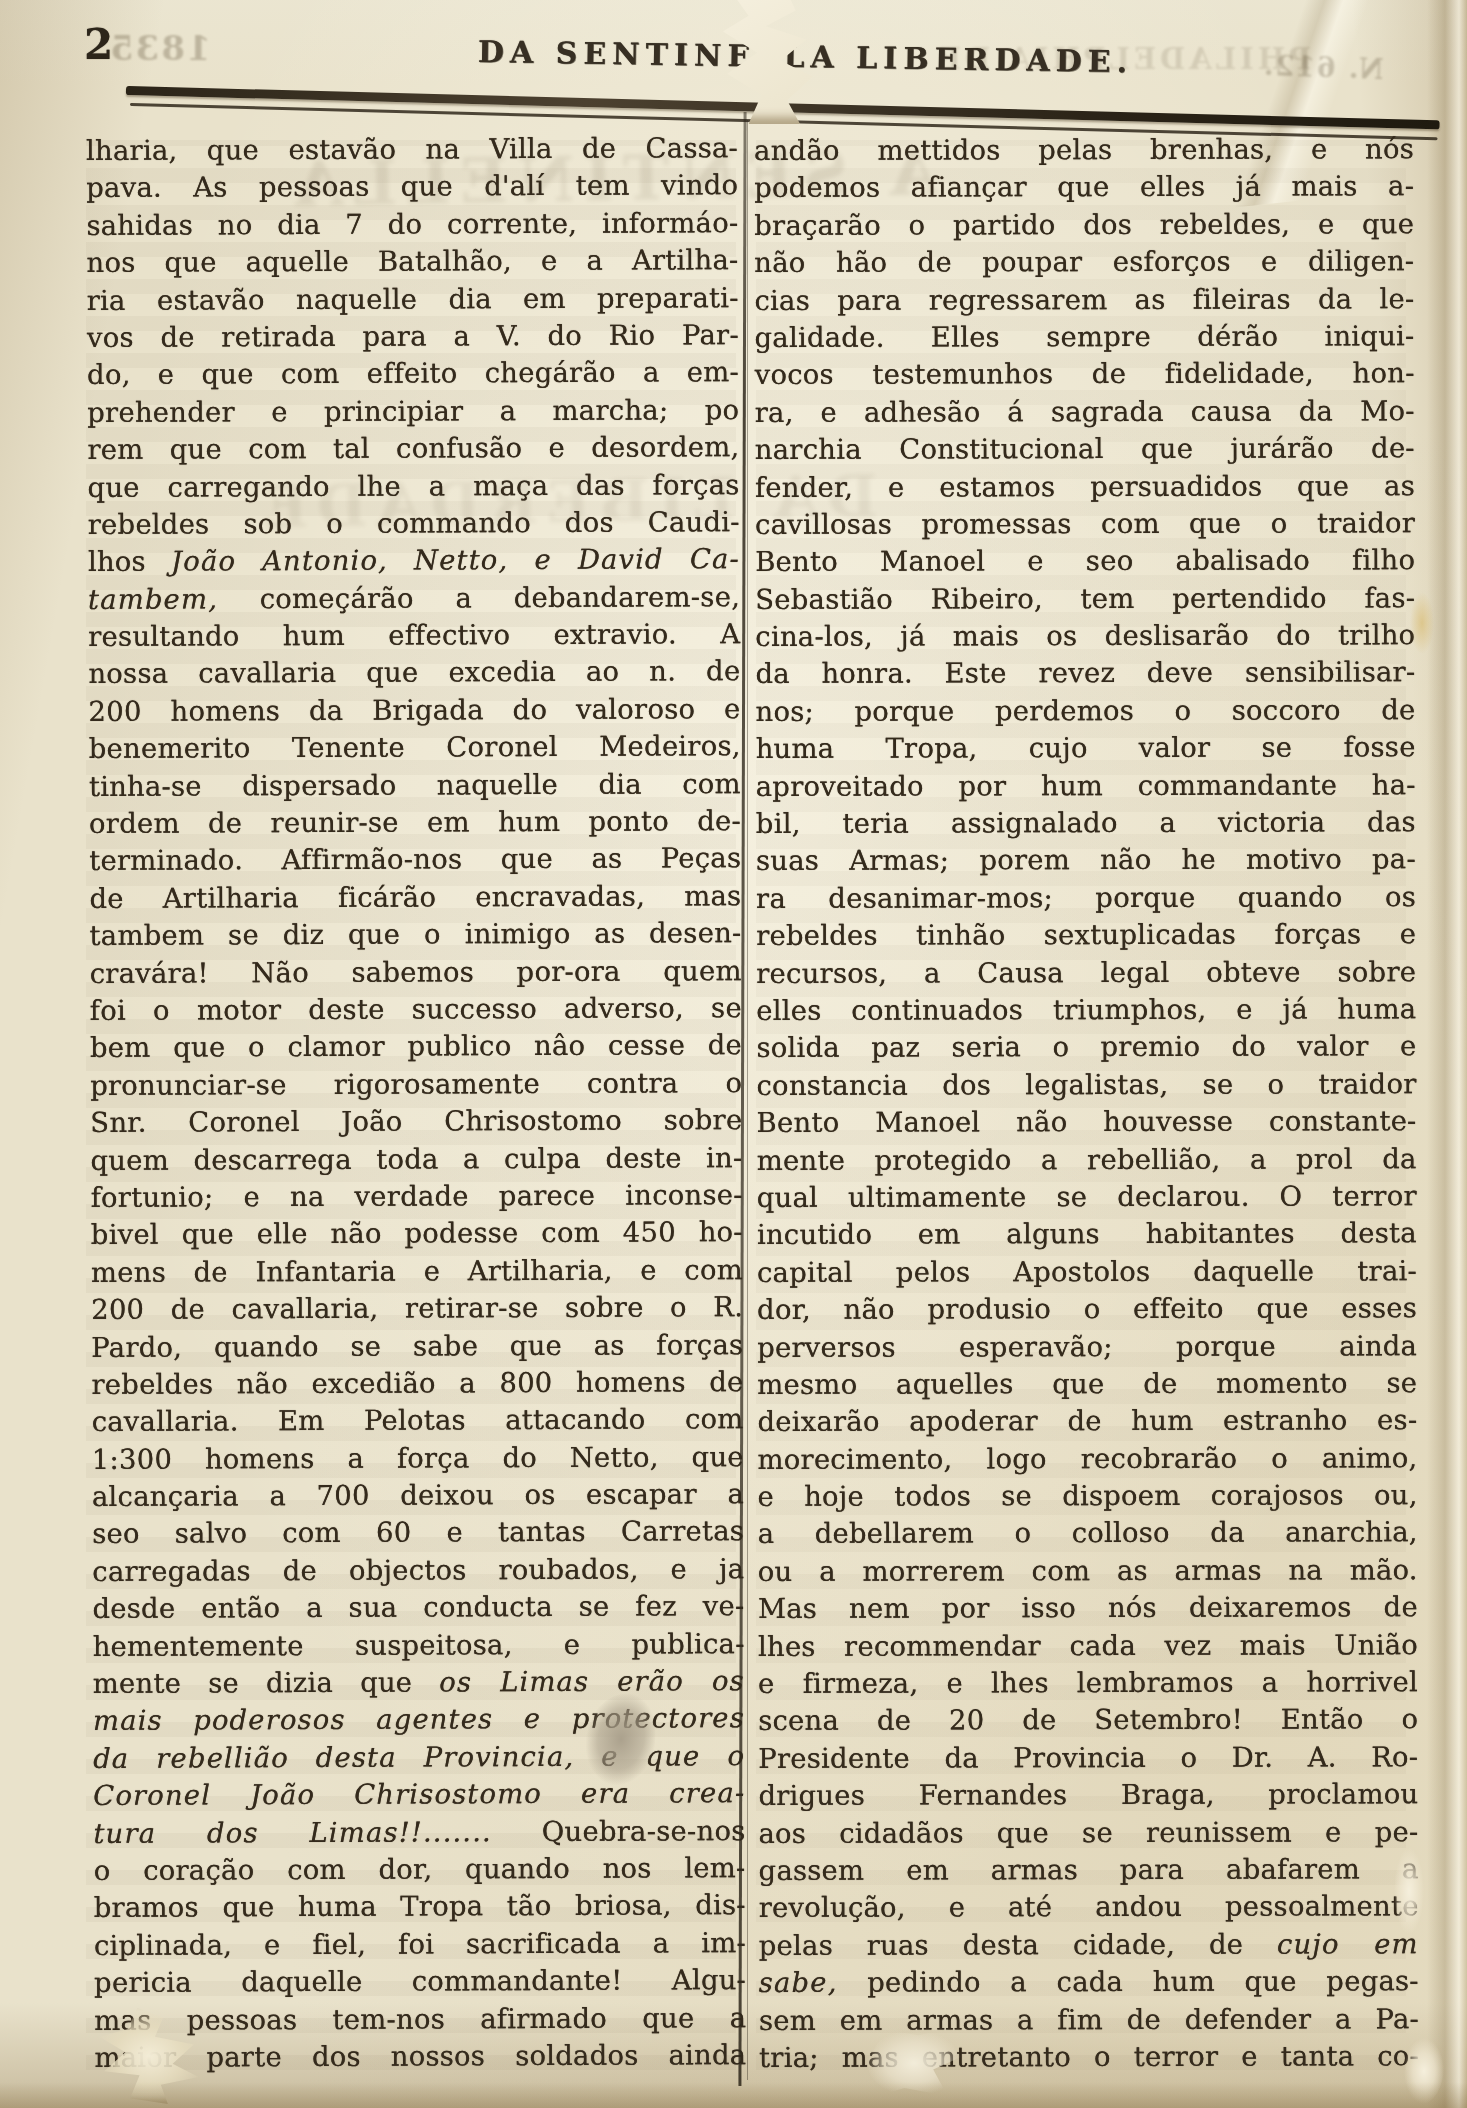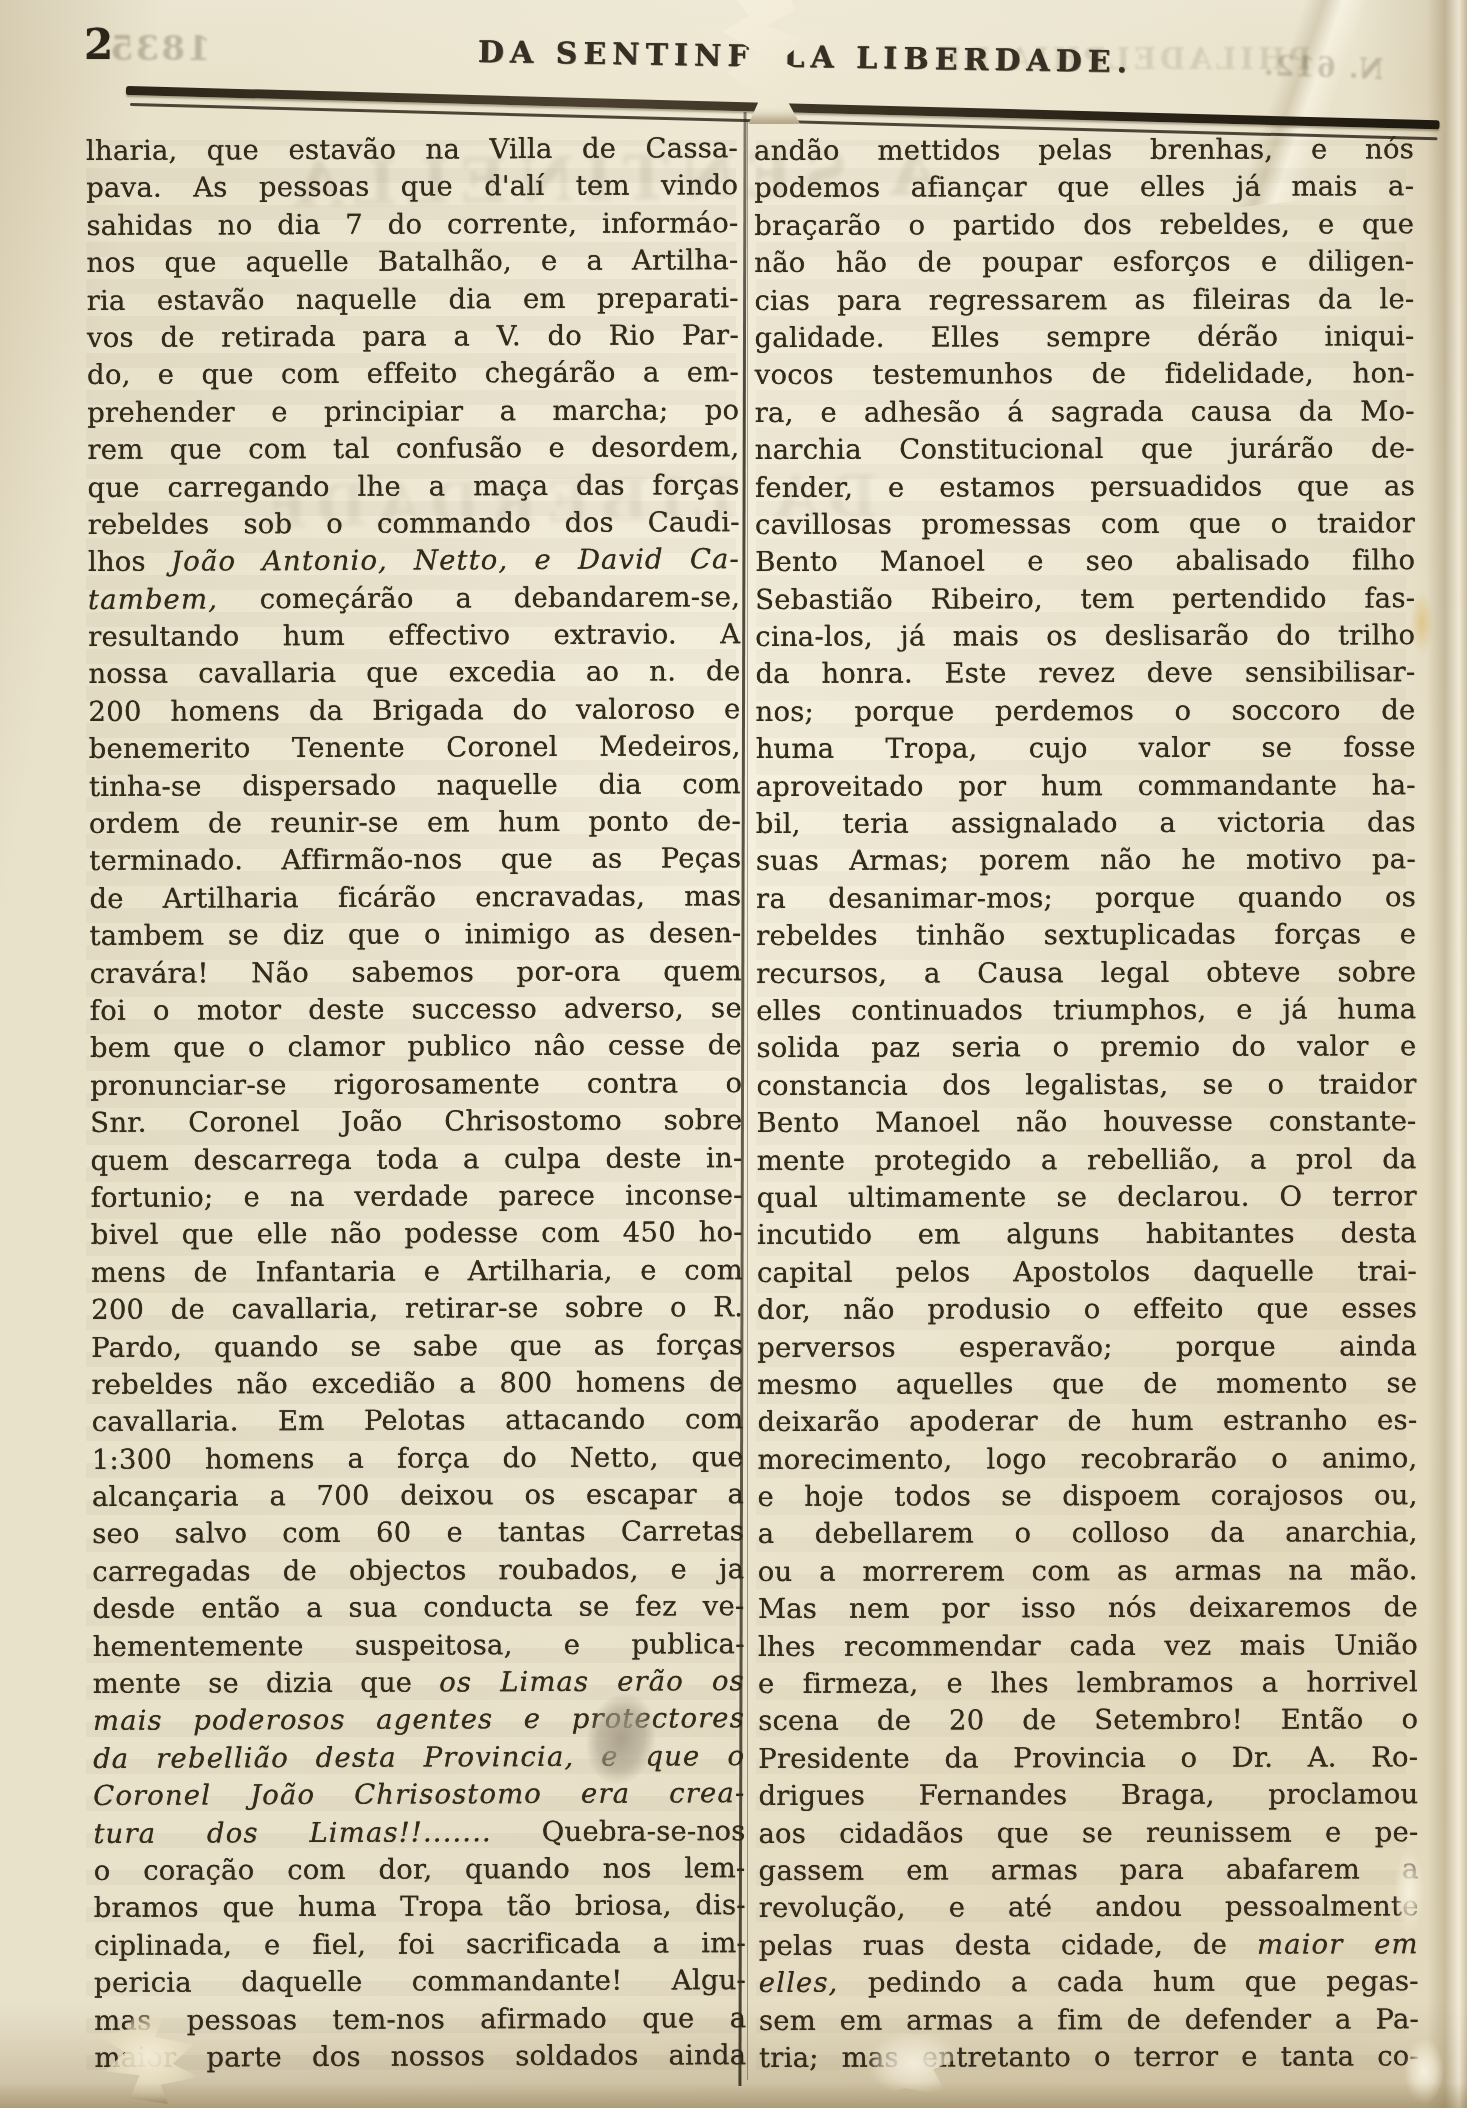--- a/index.html
+++ b/index.html
@@ -251,22 +251,22 @@
     <div class="line">ou a morrerem com as armas na mão.</div>
     <div class="line">Mas nem por isso nós deixaremos de</div>
     <div class="line">lhes recommendar cada vez mais União</div>
     <div class="line">e firmeza, e lhes lembramos a horrivel</div>
     <div class="line">scena de 20 de Setembro! Então o</div>
     <div class="line">Presidente da Provincia o Dr. A. Ro-</div>
     <div class="line">drigues Fernandes Braga, proclamou</div>
     <div class="line">aos cidadãos que se reunissem e pe-</div>
     <div class="line">gassem em armas para abafarem a</div>
     <div class="line">revolução, e até andou pessoalmente</div>
-    <div class="line">pelas ruas desta cidade, de <i>maior em</i></div>
-    <div class="line"><i>elles,</i> pedindo a cada hum que pegas-</div>
+    <div class="line">pelas ruas desta cidade, de <i>cujo em</i></div>
+    <div class="line"><i>sabe,</i> pedindo a cada hum que pegas-</div>
     <div class="line">sem em armas a fim de defender a Pa-</div>
     <div class="line">tria; mas entretanto o terror e tanta co-</div>
   </div>
 
 <div class="tear-top"></div>
 <div class="blotch-quebra"></div>
 <div class="wax-bottom-left"></div>
 <div class="tear-bottom-right"></div>
 <div class="drip drip-1"></div>
 <div class="drip drip-2"></div>

